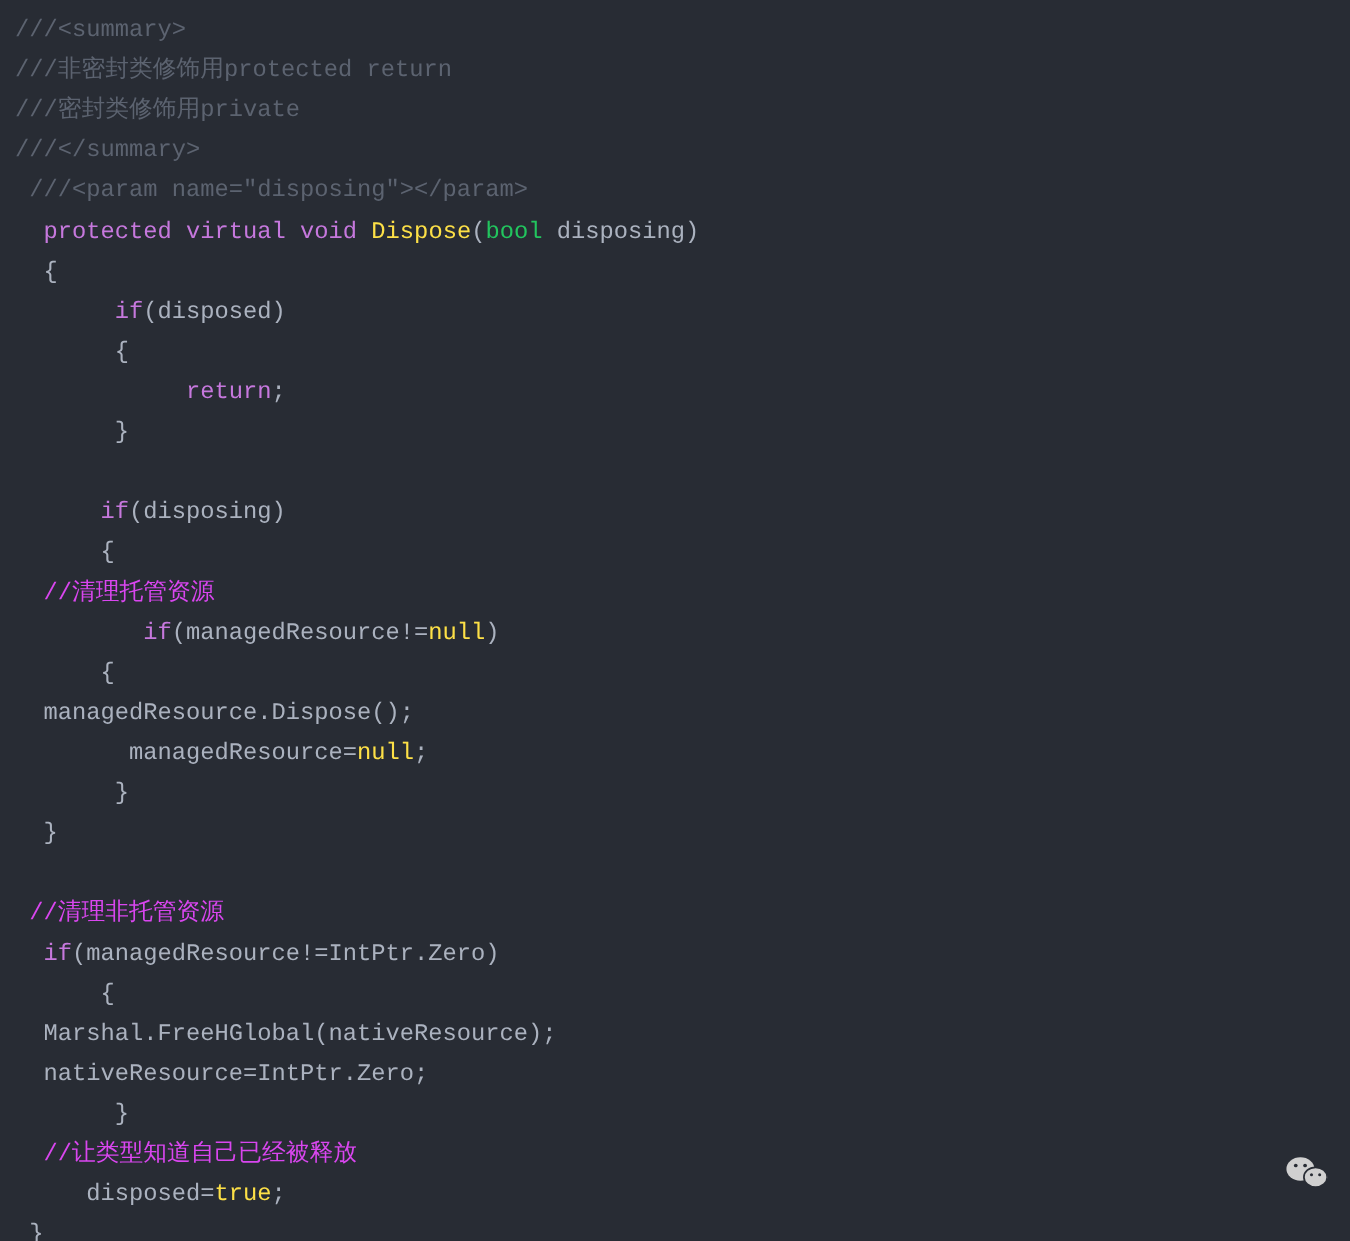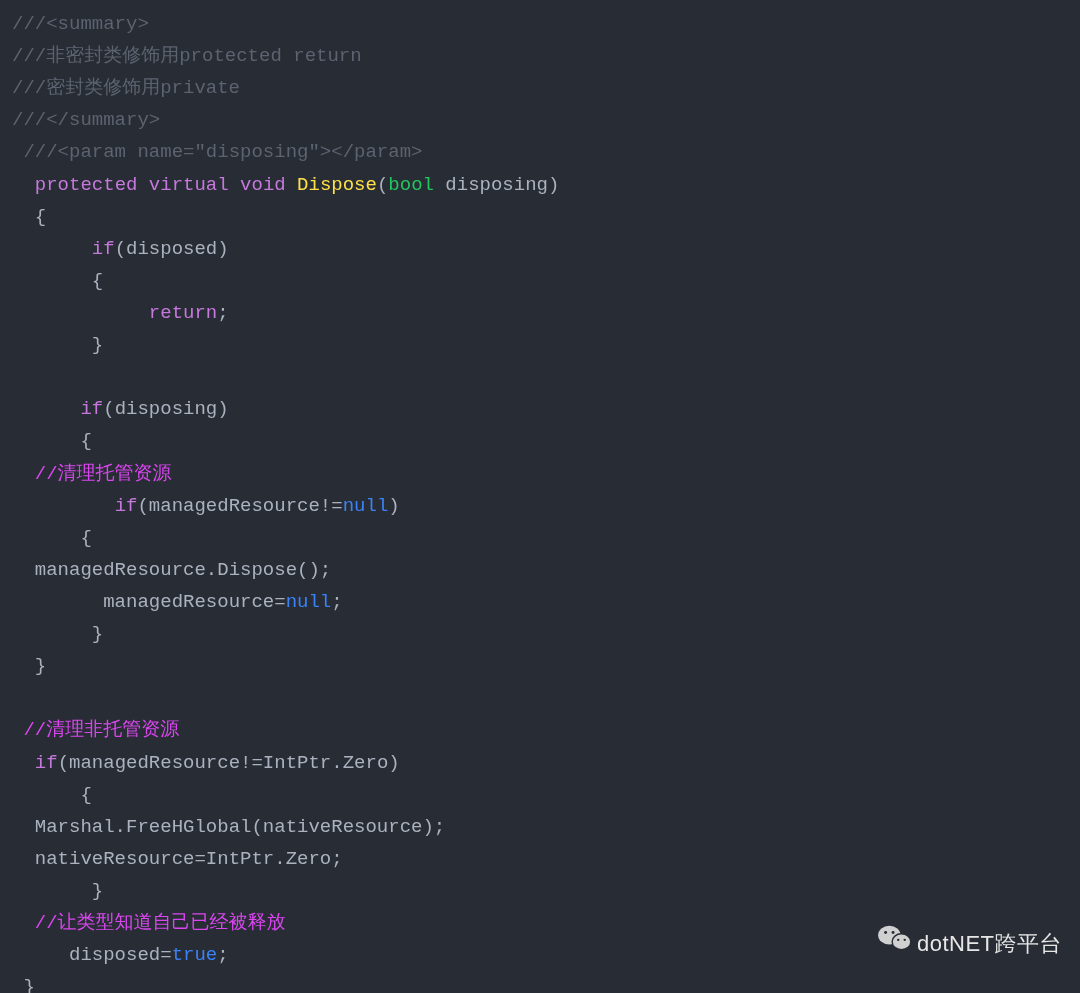--- a/index.html
+++ b/index.html
@@ -14,21 +14,21 @@
     height: 993px;
     overflow: hidden;
     position: relative;
   }
   pre { white-space: pre; font-family: inherit; }
   .cm  { color: #5c6370; text-align: right; }   
   .cm2 { color: #d946ef; }   
   .kw  { color: #c678dd; }   
   .fn  { color: #fde047; }   
   .ty  { color: #22c55e; }   
-  .lit { color: #3b82f6; }   
+  .lit { color: #fde047; }   
   .pl  { color: #abb2bf; }   
   .watermark {
     position: absolute;
     right: 18px;
     bottom: 30px;
     display: flex;
     align-items: center;
     gap: 6px;
     color: #e6e6e6;
     font-family: "Microsoft YaHei", Arial, sans-serif;
@@ -77,14 +77,13 @@
     <svg viewBox="0 0 36 30" fill="#d0d0d0">
       <ellipse cx="13" cy="12" rx="12" ry="10"></ellipse>
       <ellipse cx="26" cy="19" rx="10" ry="8.5" fill="#d0d0d0"></ellipse>
       <ellipse cx="26" cy="19" rx="10" ry="8.5" fill="#d0d0d0" stroke="#282c34" stroke-width="1.5"></ellipse>
       <circle cx="9" cy="9" r="1.6" fill="#282c34"></circle>
       <circle cx="17" cy="9" r="1.6" fill="#282c34"></circle>
       <circle cx="22.5" cy="17" r="1.3" fill="#282c34"></circle>
       <circle cx="29.5" cy="17" r="1.3" fill="#282c34"></circle>
     </svg>
   </span>
-  <span>dotNET跨平台</span>
 </div>
 
 </body></html>

